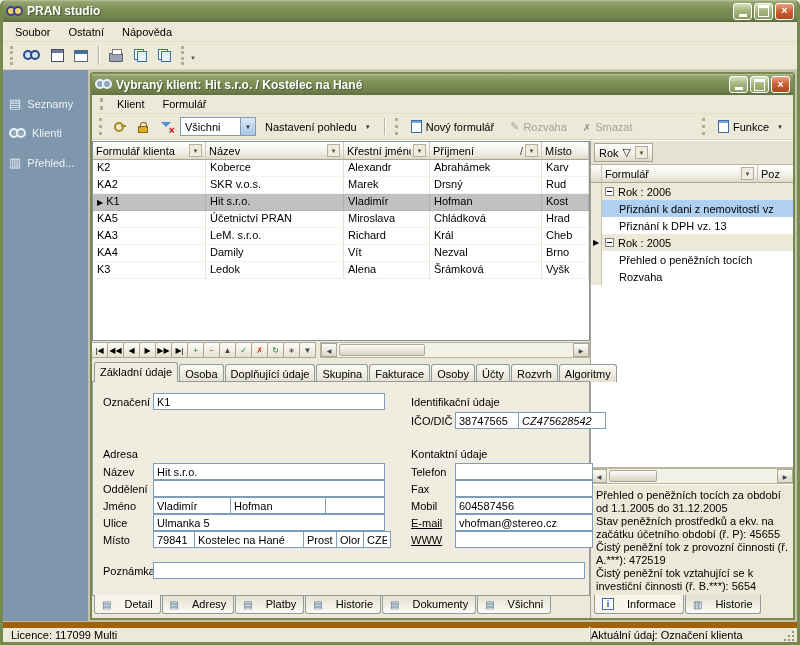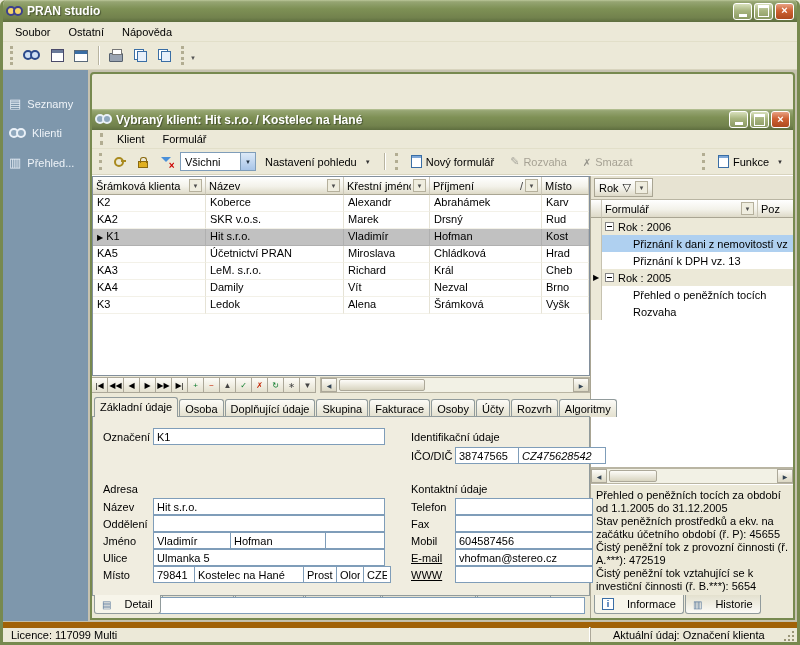--- a/index.html
+++ b/index.html
@@ -76,21 +76,21 @@
   .side-glyph2::before { content:"▥"; font-size:13px; color:#E4ECF4; }
 
   
   .content { flex:1; display:flex; min-height:0; }
   .sidebar { width:85px; background:#7E97AC; color:#EEF3F8; flex:none; padding-top:18px; }
   .side-item { display:flex; align-items:center; gap:6px; padding:8px 6px; font-size:11px; }
   .mdi { flex:1; background:#C6C2B0; min-width:0; display:flex; }
 
   .client-window { flex:1; margin:2px; border:2px solid #77894F; border-radius:4px 4px 0 0; overflow:hidden;
     display:flex; flex-direction:column; background:#ECE9D8; }
-  .client-window .titlebar { height:21px;margin-top:35px; }
+  .client-window .titlebar { height:21px; }
   .client-window .menubar { height:19px; }
   .client-window .toolbar { height:26px; }
 
   .combo { display:flex; align-items:center; height:19px; background:#fff; border:1px solid #7F9DB9; width:76px; }
   .combo .cv { flex:1; padding:0 4px; }
   .combo-btn { width:15px; height:100%; display:flex; align-items:center; justify-content:center;
     background:linear-gradient(180deg,#DCE9F7,#A8C5E8); border-left:1px solid #7F9DB9; }
   .combo-btn::before { content:"▼"; font-size:6px; color:#234; }
 
   .cw-body { flex:1; display:flex; min-height:0; border-top:1px solid #fff; }
@@ -148,38 +148,38 @@
   
   .rok-bar { height:24px; flex:none; background:#E7E3D2; border-bottom:1px solid #B9B5A3; display:flex; align-items:center; padding:2px 3px; }
   .rok-box { display:inline-flex; align-items:center; gap:4px; padding:2px 4px;
     background:linear-gradient(#FFFFFF,#F3F2EA 55%,#DEDAC8); border:1px solid #A9A593; }
   .fgrid { flex:1; background:#fff; display:flex; flex-direction:column; overflow:hidden; border-bottom:1px solid #B9B5A3; }
   .fg-head { display:flex; height:18px; flex:none; }
   .ind-h { width:11px; flex:none; background:linear-gradient(#FFFFFF,#DEDAC8); border-right:1px solid #CBC7B8; border-bottom:1px solid #A9A593; }
   .fg-row { display:flex; height:17px; flex:none; }
   .ind { width:11px; flex:none; background:#ECE9D8; border-right:1px solid #C6C2B0; display:flex; align-items:center; justify-content:center; }
   .fcell { flex:1; display:flex; align-items:center; padding:1px 2px 1px 3px; white-space:nowrap; overflow:hidden; }
-  .fcell.indent { padding-left:31px; }
+  .fcell.indent { padding-left:17px; }
   .fg-row.group .fcell { background:#ECE9D8; }
   .fg-row.selected .fcell { background:#AFD0F0; }
   .fg-row.current .ind::before { content:"▶"; font-size:8px; }
   .expander { width:9px; height:9px; flex:none; border:1px solid #848484; background:#fff; position:relative; margin-right:4px; }
   .expander::before { content:""; position:absolute; left:1px; top:3px; width:5px; height:1px; background:#000; }
   .fg-fill { flex:1; background:#fff; }
   .fhc { width:156px; flex:none; } .fpoz { flex:1; border-right:none; }
 
   .info-panel { height:112px; flex:none; background:#ECE9D8; padding:4px 5px; font-size:11px; line-height:13px;
     white-space:pre-line; overflow:hidden; border-top:1px solid #fff; }
   .rtabs { height:22px; flex:none; display:flex; align-items:flex-start; padding:0 3px; background:#ECE9D8; }
 
   
   .statusbar { height:20px; flex:none; display:flex; align-items:center; background:#ECE9D8;
     border-top:6px solid #a16207; box-shadow:0 -1px 0 #C3BFA9; padding:0 2px; }
   .sb-left { flex:1; padding:2px 6px; }
-  .sb-right { width:192px; padding:2px 22px; border-left:1px solid #ACA899; box-shadow:-1px 0 0 #fff; white-space:nowrap; }
+  .sb-right { width:192px; padding:2px 0; border-left:1px solid #ACA899; box-shadow:-1px 0 0 #fff; white-space:nowrap; }
   .grip { position:relative; width:13px; height:14px; flex:none; }
   .grip::before { content:""; position:absolute; right:1px; bottom:1px; width:2px; height:2px; background:#9A9678;
     box-shadow:-4px 0 #9A9678, 0 -4px #9A9678, -8px 0 #9A9678, -4px -4px #9A9678, 0 -8px #9A9678; }
 </style>
 </head>
 <body>
 
 <div class="window">
 
   <div class="titlebar">
@@ -299,21 +299,21 @@
           </span>
         </div>
 
         <div class="cw-body">
 
           <div class="left-pane">
 
             <div class="cgrid">
               <div class="cg-head">
                 <div class="hc c0">
-                    <span class="lbl">Šrámková klienta</span>
+                    <span class="lbl">Formulář klienta</span>
                     <span class="hdr-drop"></span>
                   </div>
                 <div class="hc c1">
                     <span class="lbl">Název</span>
                     <span class="hdr-drop"></span>
                   </div>
                 <div class="hc c2">
                     <span class="lbl">Křestní jméno</span>
                     <span class="hdr-drop"></span>
                   </div>

